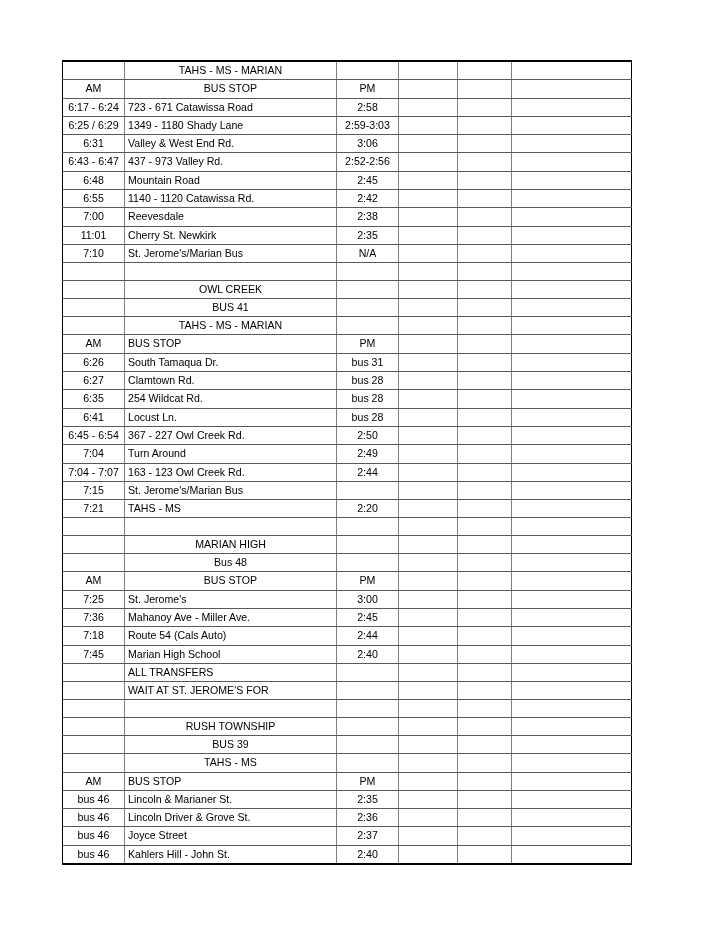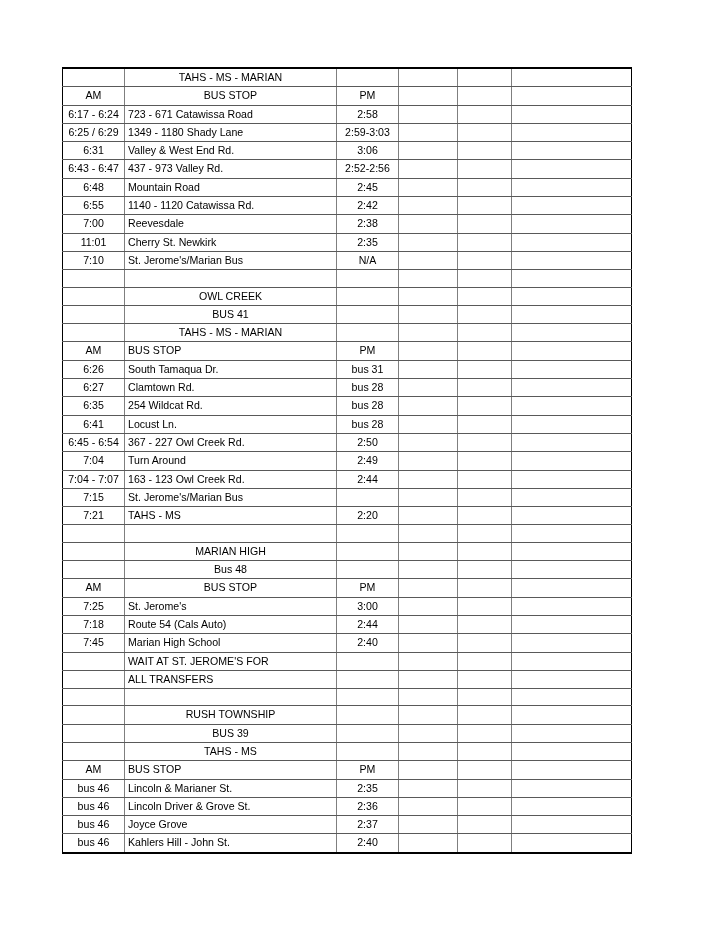--- a/index.html
+++ b/index.html
@@ -13,21 +13,21 @@
     height: 935px;
     font-family: "Liberation Sans", sans-serif;
     color: #000000;
     overflow: hidden;
     position: relative;
   }
 
   #sheet {
     position: absolute;
     left: 62px;
-    top: 67px;
+    top: 60px;
     width: 569px;
   }
 
   table.schedule {
     border-collapse: collapse;
     table-layout: fixed;
     width: 569px;
     border-top: 2px solid #000000;
     border-left: 1.5px solid #000000;
     border-right: 1.5px solid #000000;
@@ -310,46 +310,54 @@
         </tr>
         <tr>
           <td class="ta-c">7:25</td>
           <td class="ta-l">St. Jerome's</td>
           <td class="ta-c">3:00</td>
           <td class="ta-l blank-cell"></td>
           <td class="ta-l blank-cell"></td>
           <td class="ta-l blank-cell"></td>
         </tr>
         <tr>
+          <td class="ta-c">7:36</td>
+          <td class="ta-l">Mahanoy Ave - Miller Ave.</td>
+          <td class="ta-c">2:45</td>
+          <td class="ta-l blank-cell"></td>
+          <td class="ta-l blank-cell"></td>
+          <td class="ta-l blank-cell"></td>
+        </tr>
+        <tr>
           <td class="ta-c">7:18</td>
           <td class="ta-l">Route 54 (Cals Auto)</td>
           <td class="ta-c">2:44</td>
           <td class="ta-l blank-cell"></td>
           <td class="ta-l blank-cell"></td>
           <td class="ta-l blank-cell"></td>
         </tr>
         <tr>
           <td class="ta-c">7:45</td>
           <td class="ta-l">Marian High School</td>
           <td class="ta-c">2:40</td>
           <td class="ta-l blank-cell"></td>
           <td class="ta-l blank-cell"></td>
           <td class="ta-l blank-cell"></td>
         </tr>
         <tr>
           <td class="ta-c"></td>
+          <td class="ta-l">ALL TRANSFERS</td>
+          <td class="ta-c"></td>
+          <td class="ta-l blank-cell"></td>
+          <td class="ta-l blank-cell"></td>
+          <td class="ta-l blank-cell"></td>
+        </tr>
+        <tr>
+          <td class="ta-c"></td>
           <td class="ta-l">WAIT AT ST. JEROME'S FOR</td>
-          <td class="ta-c"></td>
-          <td class="ta-l blank-cell"></td>
-          <td class="ta-l blank-cell"></td>
-          <td class="ta-l blank-cell"></td>
-        </tr>
-        <tr>
-          <td class="ta-c"></td>
-          <td class="ta-l">ALL TRANSFERS</td>
           <td class="ta-c"></td>
           <td class="ta-l blank-cell"></td>
           <td class="ta-l blank-cell"></td>
           <td class="ta-l blank-cell"></td>
         </tr>
         <tr>
           <td class="ta-l"></td>
           <td class="ta-l"></td>
           <td class="ta-l"></td>
           <td class="ta-l blank-cell"></td>
@@ -399,21 +407,21 @@
         <tr>
           <td class="ta-c">bus 46</td>
           <td class="ta-l">Lincoln Driver &amp; Grove St.</td>
           <td class="ta-c">2:36</td>
           <td class="ta-l blank-cell"></td>
           <td class="ta-l blank-cell"></td>
           <td class="ta-l blank-cell"></td>
         </tr>
         <tr>
           <td class="ta-c">bus 46</td>
-          <td class="ta-l">Joyce Grove</td>
+          <td class="ta-l">Joyce Street</td>
           <td class="ta-c">2:37</td>
           <td class="ta-l blank-cell"></td>
           <td class="ta-l blank-cell"></td>
           <td class="ta-l blank-cell"></td>
         </tr>
         <tr>
           <td class="ta-c">bus 46</td>
           <td class="ta-l">Kahlers Hill  - John St.</td>
           <td class="ta-c">2:40</td>
           <td class="ta-l blank-cell"></td>

